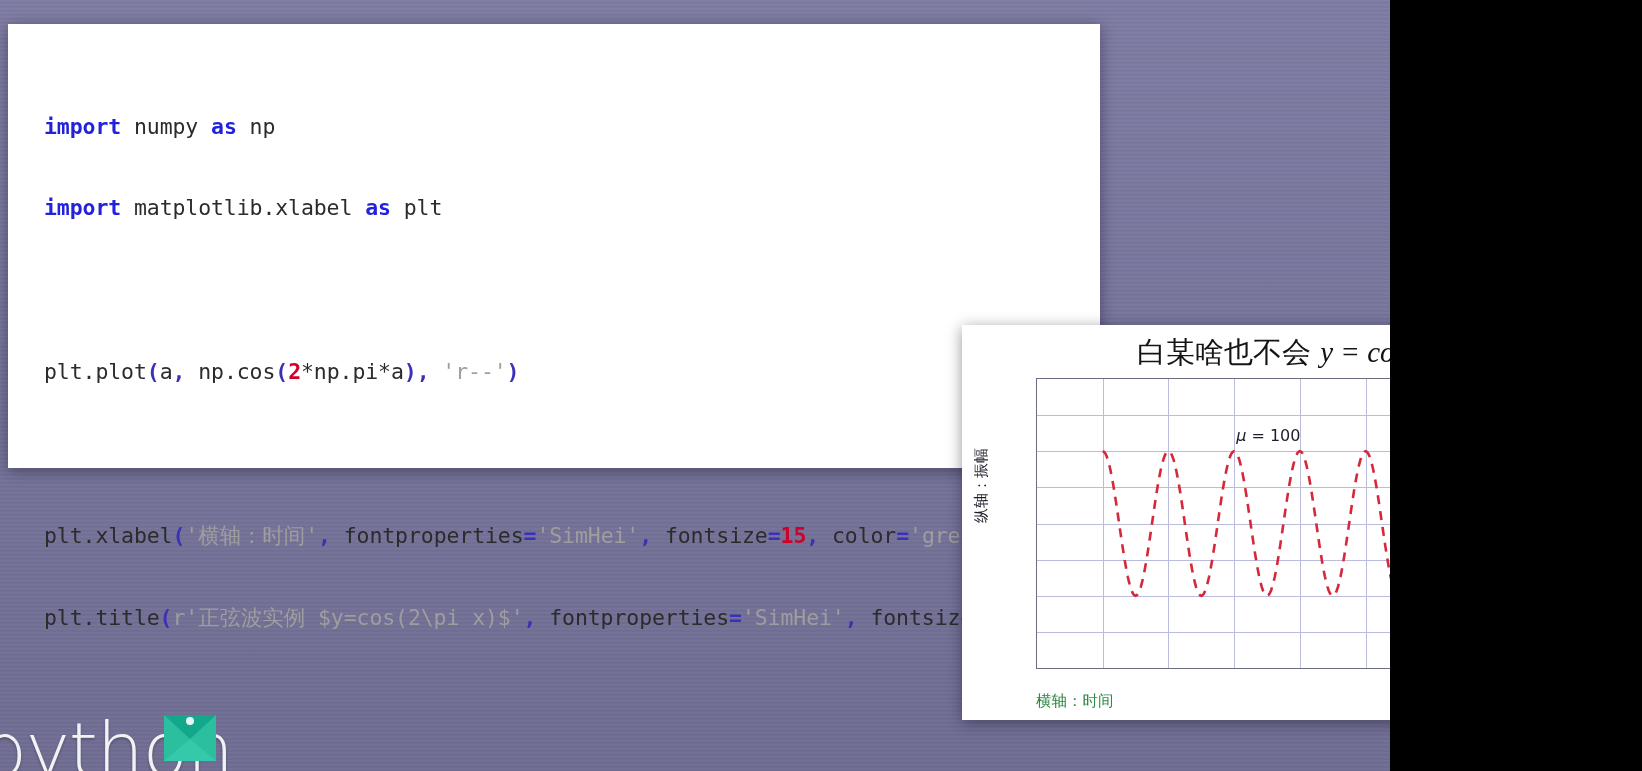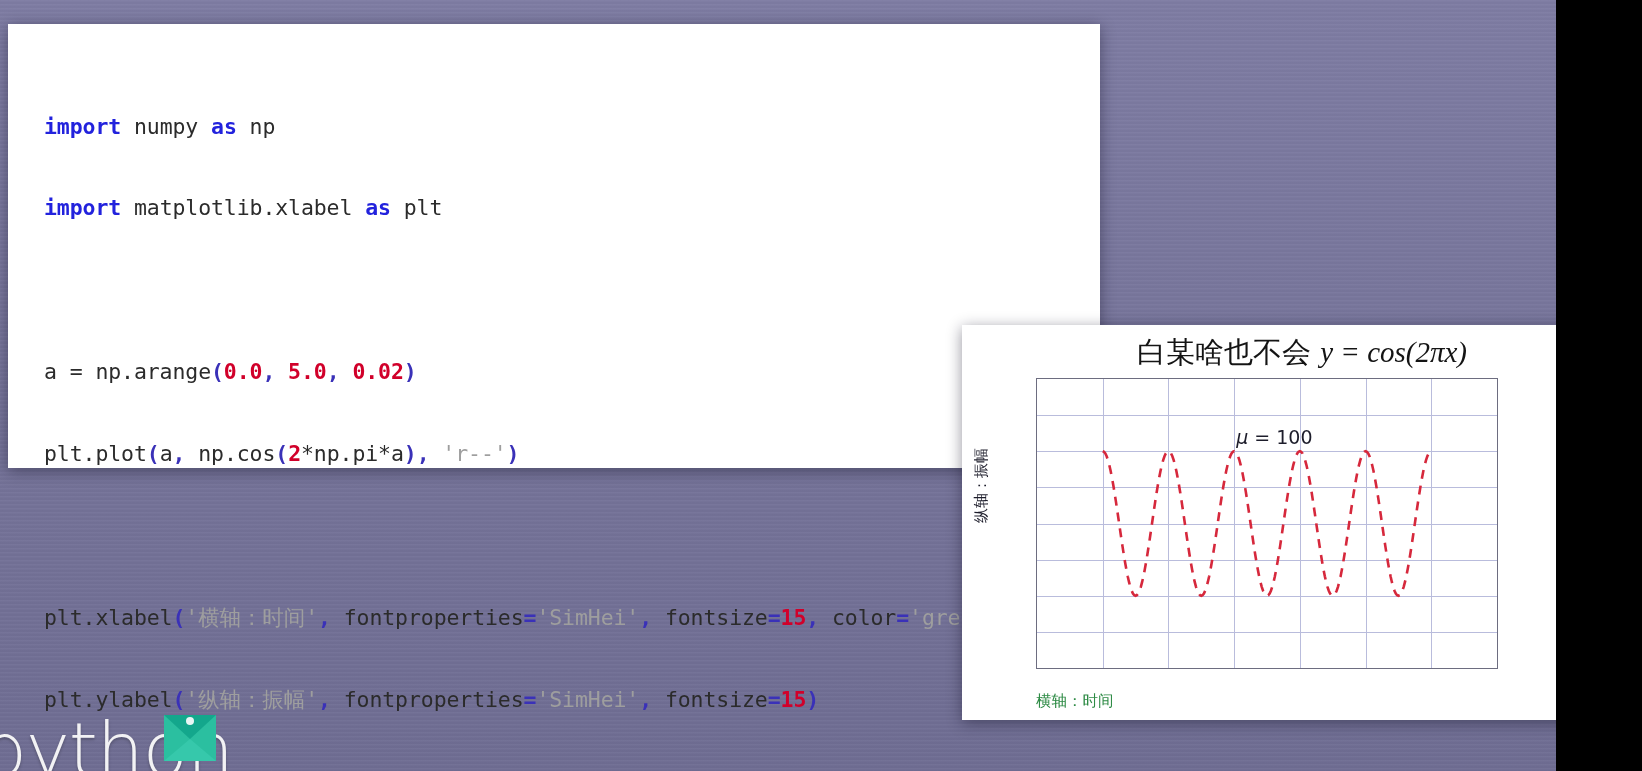--- a/index.html
+++ b/index.html
@@ -2,21 +2,21 @@
 <html><head>
 <meta charset="utf-8">
 <style>
   html, body {
     margin: 0;
     padding: 0;
     background: #000;
   }
   #stage {
     position: relative;
-    width: 1556px;
+    width: 1390px;
     height: 771px;
     overflow: hidden;
     background: #7f1d1d;
     font-family: "Liberation Sans", sans-serif;
   }
   
   #bg-texture {
     position: absolute;
     inset: 0;
     background:
@@ -135,21 +135,21 @@
     top: 366px;
     text-align: left;
     font-family: "DejaVu Sans", sans-serif;
     font-size: 15.5px;
     color: #2e8b45;
     white-space: nowrap;
   }
   #mu-annot {
     position: absolute;
     font-family: "DejaVu Sans", sans-serif;
-    font-size: 19px;
+    font-size: 16px;
     color: #1d1d2b;
     white-space: nowrap;
   }
   #mu-annot .it { font-style: italic; }
 
   
   #py-logo {
     position: absolute;
     left: -22px;
     bottom: -14px;
@@ -186,25 +186,23 @@
 <body>
 
 <div id="stage">
   <div id="bg-texture"></div>
 
   <div id="code-panel">
     <div id="code-block">
       <span class="ln"><span class="kw">import</span> <span class="id">numpy</span> <span class="kw">as</span> <span class="id">np</span></span>
       <span class="ln"><span class="kw">import</span> <span class="id">matplotlib.xlabel</span> <span class="kw">as</span> <span class="id">plt</span></span>
       <span class="ln"> </span>
-      <span class="ln"><span class="id">a = np.arange</span><span class="pn">(</span><span class="num">0.0</span><span class="pn">,</span> <span class="num">5.0</span><span class="pn">,</span> <span class="num">0.02</span><span class="pn">)</span></span>
       <span class="ln"><span class="id">plt.plot</span><span class="pn">(</span><span class="id">a</span><span class="pn">,</span> <span class="id">np.cos</span><span class="pn">(</span><span class="num">2</span><span class="id">*np.pi*a</span><span class="pn">)</span><span class="pn">,</span> <span class="str">'r--'</span><span class="pn">)</span></span>
       <span class="ln"> </span>
       <span class="ln"><span class="id">plt.xlabel</span><span class="pn">(</span><span class="str">'横轴：时间'</span><span class="pn">,</span> <span class="id">fontproperties</span><span class="pn">=</span><span class="str">'SimHei'</span><span class="pn">,</span> <span class="id">fontsize</span><span class="pn">=</span><span class="num">15</span><span class="pn">,</span> <span class="id">color</span><span class="pn">=</span><span class="str">'green'</span><span class="pn">)</span></span>
-      <span class="ln"><span class="id">plt.ylabel</span><span class="pn">(</span><span class="str">'纵轴：振幅'</span><span class="pn">,</span> <span class="id">fontproperties</span><span class="pn">=</span><span class="str">'SimHei'</span><span class="pn">,</span> <span class="id">fontsize</span><span class="pn">=</span><span class="num">15</span><span class="pn">)</span></span>
       <span class="ln"><span class="id">plt.title</span><span class="pn">(</span><span class="str">r'正弦波实例 $y=cos(2\pi x)$'</span><span class="pn">,</span> <span class="id">fontproperties</span><span class="pn">=</span><span class="str">'SimHei'</span><span class="pn">,</span> <span class="id">fontsize</span><span class="pn">=</span><span class="num">25</span><span class="pn">)</span></span>
       
       
       
       
       
     </div>
   </div>
 
   <div id="chart-panel">

